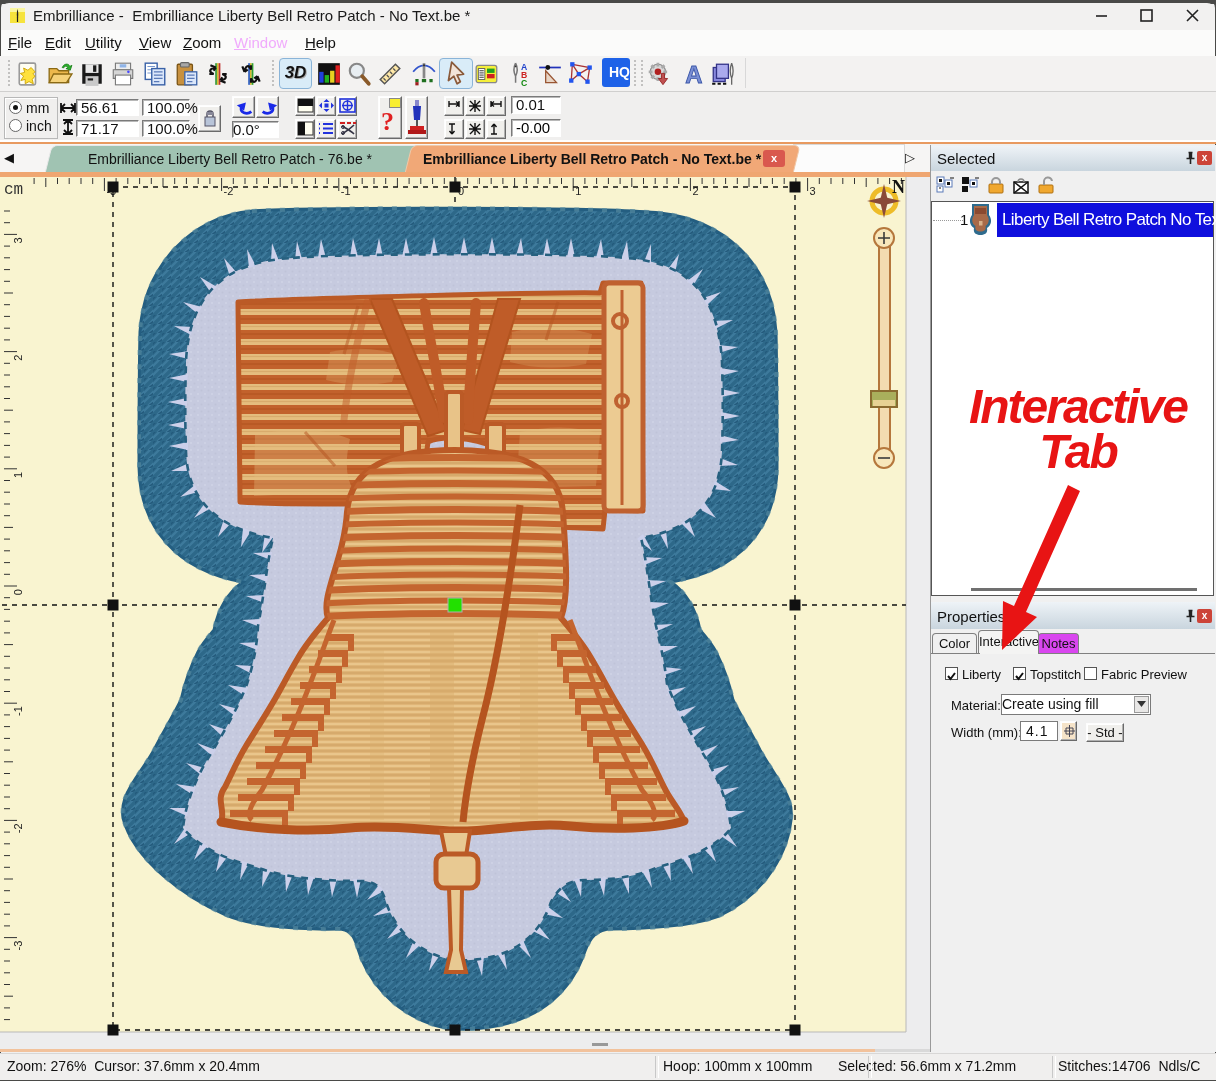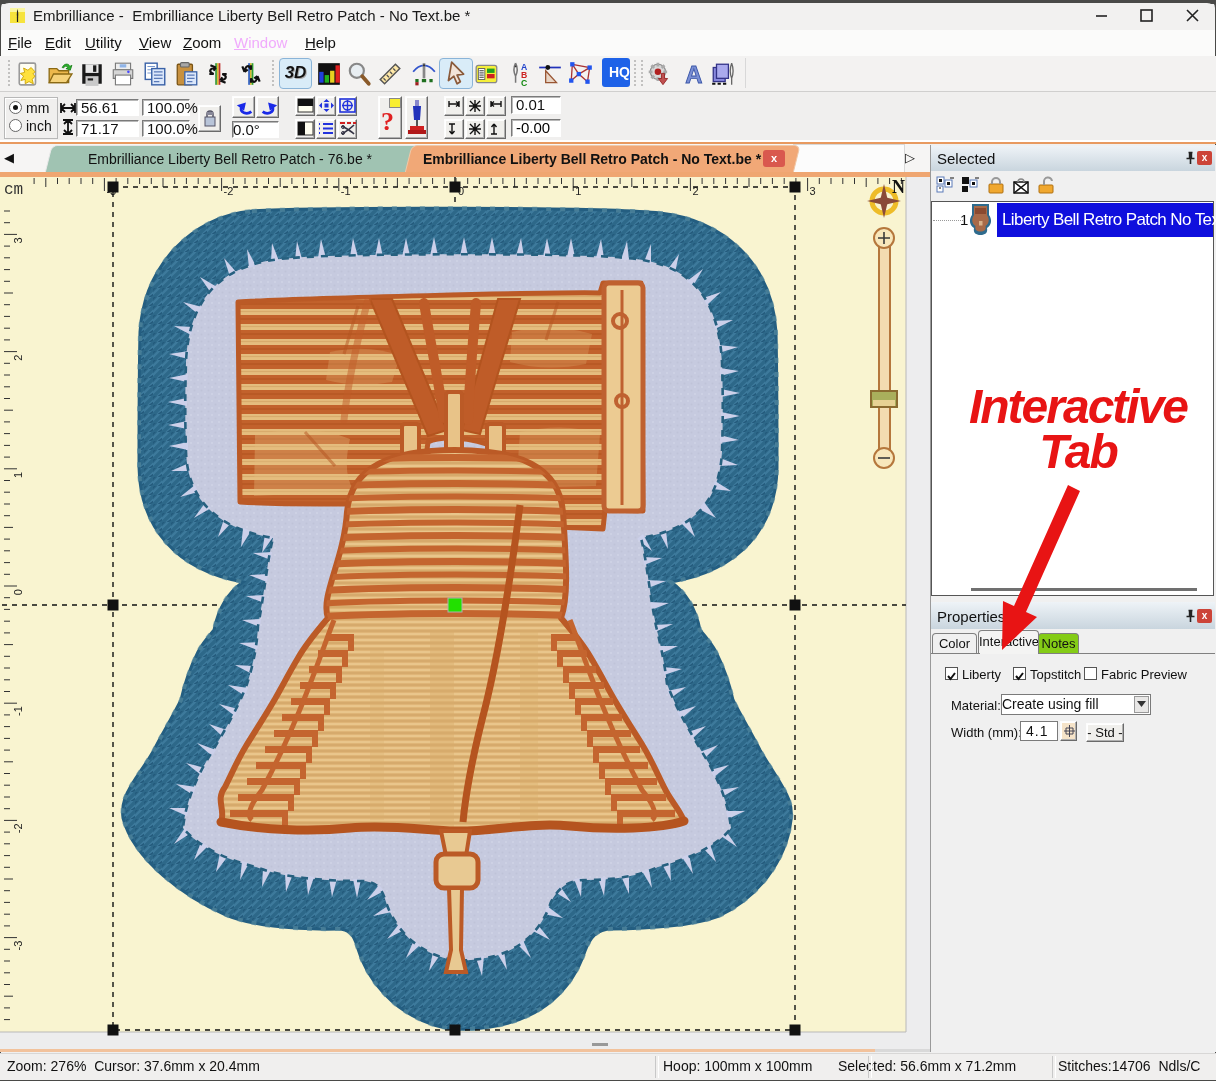--- a/index.html
+++ b/index.html
@@ -764,21 +764,21 @@
   </svg>
 <div style="position:absolute;left:971px;top:588px;width:226px;height:3px;background:#707070;"></div>
 <div style="position:absolute;left:931px;top:602px;width:284px;height:27px;background:linear-gradient(#eef3f7,#c9d5de);"></div>
 <div style="position:absolute;left:937px;top:608px;width:120px;height:18px;font:15px 'Liberation Sans',sans-serif;color:#111;">Properties</div>
 <div style="position:absolute;left:1185px;top:609px;width:10px;height:14px;"><svg width="11" height="14" viewBox="0 0 11 14">
       <path d="M3.5,1.5 h4 M5.5,1.5 v5.5 M1.5,7.5 h8 M5.5,8 v5" stroke="#222" stroke-width="1.6" fill="none"></path>
       <rect x="3.8" y="2" width="3.4" height="5" fill="#222"></rect>
     </svg></div>
 <div style="position:absolute;left:1197px;top:609px;width:15px;height:14px;background:#cc4438;border-radius:2px;color:#fff;font:bold 10px 'Liberation Sans',sans-serif;text-align:center;line-height:14px;">x</div>
 <div style="position:absolute;left:932px;top:633px;width:45px;height:20px;background:#f0f0f0;border:1px solid #808080;border-bottom:none;border-radius:4px 4px 0 0;font:13px 'Liberation Sans',sans-serif;color:#111;text-align:center;box-sizing:border-box;white-space:nowrap;overflow:hidden;line-height:19px;">Color</div>
-<div style="position:absolute;left:1038px;top:633px;width:41px;height:20px;background:#84cc16;border:1px solid #808080;border-bottom:none;border-radius:4px 4px 0 0;font:13px 'Liberation Sans',sans-serif;color:#111;text-align:center;box-sizing:border-box;white-space:nowrap;overflow:hidden;line-height:19px;">Notes</div>
+<div style="position:absolute;left:1038px;top:633px;width:41px;height:20px;background:#d946ef;border:1px solid #808080;border-bottom:none;border-radius:4px 4px 0 0;font:13px 'Liberation Sans',sans-serif;color:#111;text-align:center;box-sizing:border-box;white-space:nowrap;overflow:hidden;line-height:19px;">Notes</div>
 <div style="position:absolute;left:978px;top:630px;width:61px;height:24px;background:#f0f0f0;border:1px solid #808080;border-bottom:none;border-radius:4px 4px 0 0;font:13px 'Liberation Sans',sans-serif;color:#111;text-align:center;box-sizing:border-box;white-space:nowrap;overflow:hidden;background:#f4f4f3;line-height:22px;">Interactive</div>
 <div style="position:absolute;left:931px;top:653px;width:284px;height:1px;background:#808080;"></div>
 <div style="position:absolute;left:980px;top:652px;width:58px;height:2px;background:#f4f4f3;"></div>
 <div style="position:absolute;left:945px;top:667px;width:13px;height:13px;background:#fff;border:1px solid #555;box-sizing:border-box;"><svg width="11" height="11" viewBox="0 0 11 11">
       <path d="M2,5 L4.5,8 L9,2" stroke="#111" stroke-width="2" fill="none"></path>
     </svg></div>
 <div style="position:absolute;left:962px;top:667px;width:70px;height:16px;font:13px 'Liberation Sans',sans-serif;color:#111;white-space:nowrap;">Liberty</div>
 <div style="position:absolute;left:1013px;top:667px;width:13px;height:13px;background:#fff;border:1px solid #555;box-sizing:border-box;"><svg width="11" height="11" viewBox="0 0 11 11">
       <path d="M2,5 L4.5,8 L9,2" stroke="#111" stroke-width="2" fill="none"></path>
     </svg></div>

